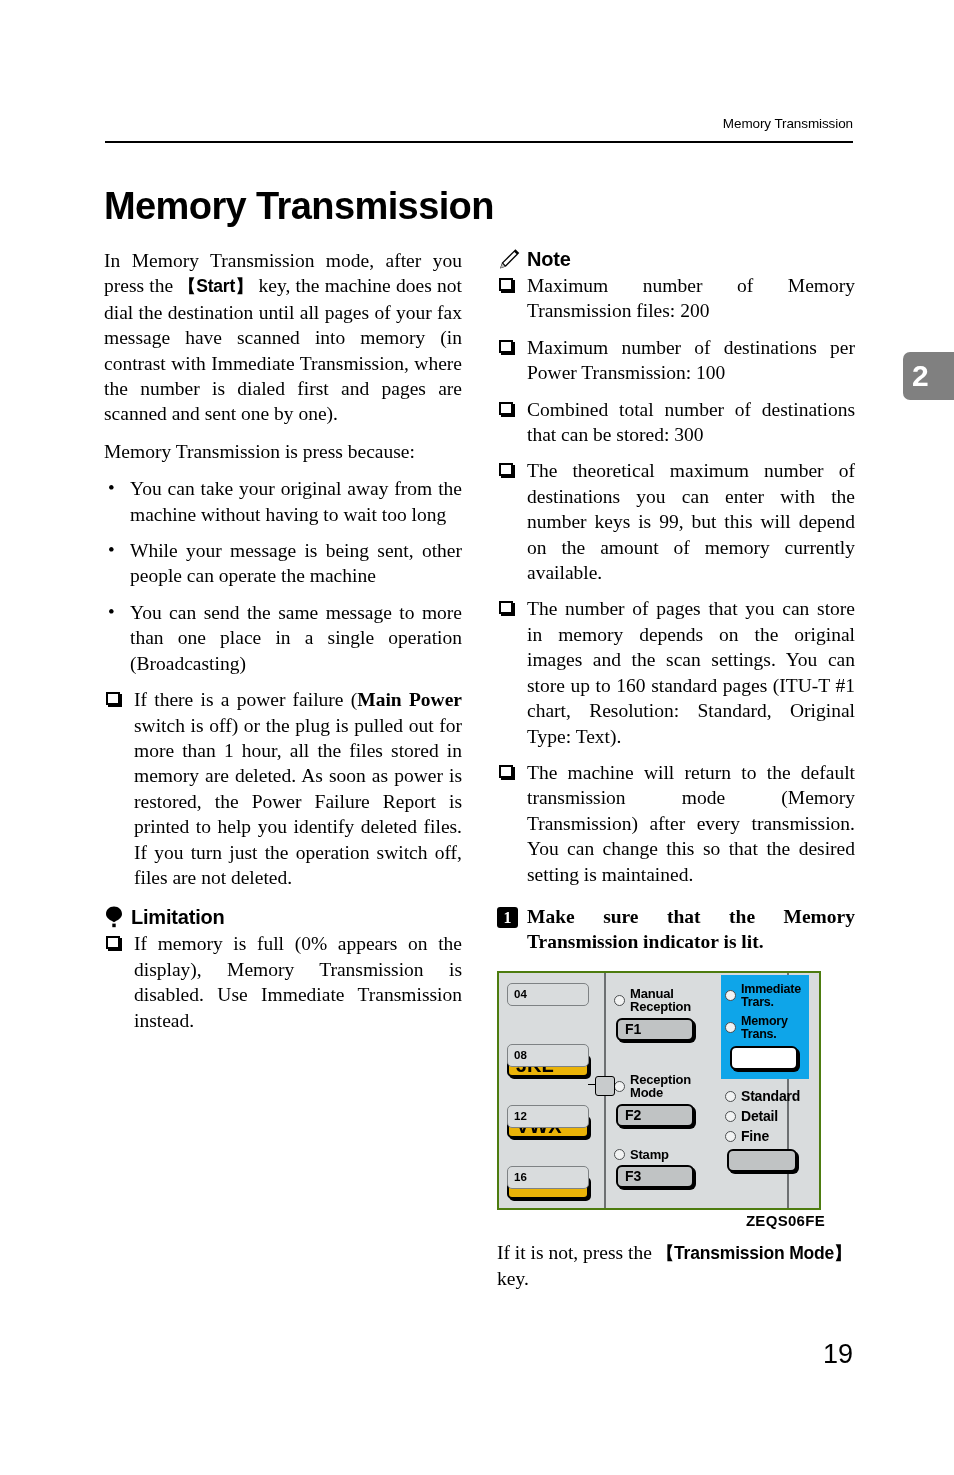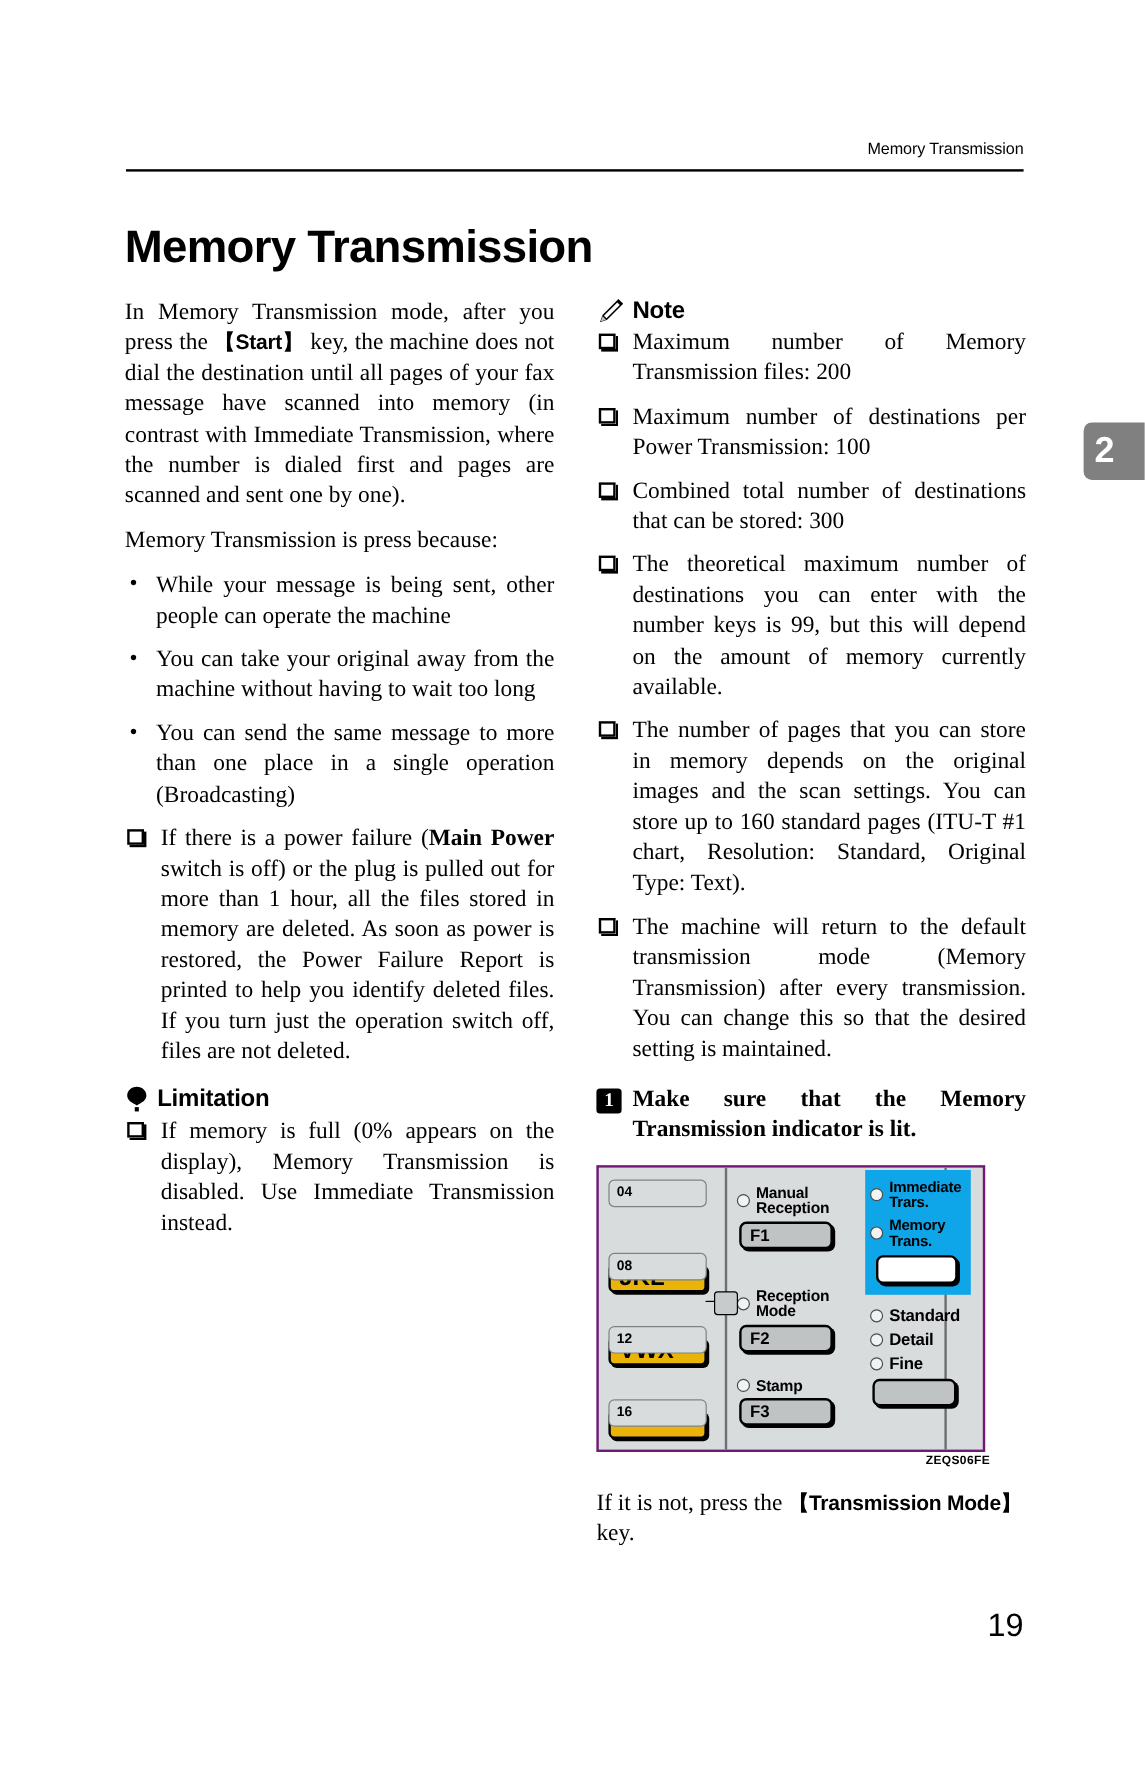--- a/index.html
+++ b/index.html
@@ -221,21 +221,21 @@
   .figure {
     margin-top: 16px;
     position: relative;
     width: 330px;
   }
   .panel {
     position: relative;
     width: 324px;
     height: 239px;
     background: #d9dcdd;
-    border: 2px solid #701a75;
+    border: 2px solid #4d7c0f;
     box-sizing: border-box;
     font-family: "Liberation Sans", sans-serif;
   }
   
   .vsep {
     position: absolute;
     top: 0;
     width: 2px;
     height: 100%;
     background: #6d7072;
@@ -406,21 +406,21 @@
     box-shadow: 2px 2px 0 0 #000;
     box-sizing: border-box;
   }
 
   .fig-caption {
     position: absolute;
     right: 2px;
     top: 241px;
     font-family: "Liberation Sans", sans-serif;
     font-weight: bold;
-    font-size: 10px;
+    font-size: 15px;
     letter-spacing: 0.3px;
     color: #000;
   }
 
   .after-figure {
     margin-top: 30px;
     font-size: 19.5px;
     line-height: 25.4px;
     text-align: left;
   }
@@ -449,22 +449,22 @@
 
   <h1 class="page-title">Memory Transmission</h1>
 
   <div class="col col-left">
 
     <p class="body"><span>In Memory Transmission mode, after you press the </span><span class="kb">【Start】</span><span> key, the machine does not dial the destination until all pages of your fax message have scanned into memory (in contrast with Immediate Transmission, where the number is dialed first and pages are scanned and sent one by one).</span></p>
 
     <p class="body">Memory Transmission is press because:</p>
 
     <ul class="bullets">
+      <li>You can take your original away from the machine without having to wait too long</li>
       <li>While your message is being sent, other people can operate the machine</li>
-      <li>You can take your original away from the machine without having to wait too long</li>
       <li>You can send the same message to more than one place in a single operation (Broadcasting)</li>
     </ul>
 
     <ul class="cbox">
       <li>
         <span class="cbox-mark"></span><span>If there is a power failure (</span><span class="bk">Main Power</span><span> switch is off) or the plug is pulled out for more than 1 hour, all the files stored in memory are deleted. As soon as power is restored, the Power Failure Report is printed to help you identify deleted files. If you turn just the operation switch off, files are not deleted.</span>
       </li>
     </ul>
 
     <div class="sec-head">

